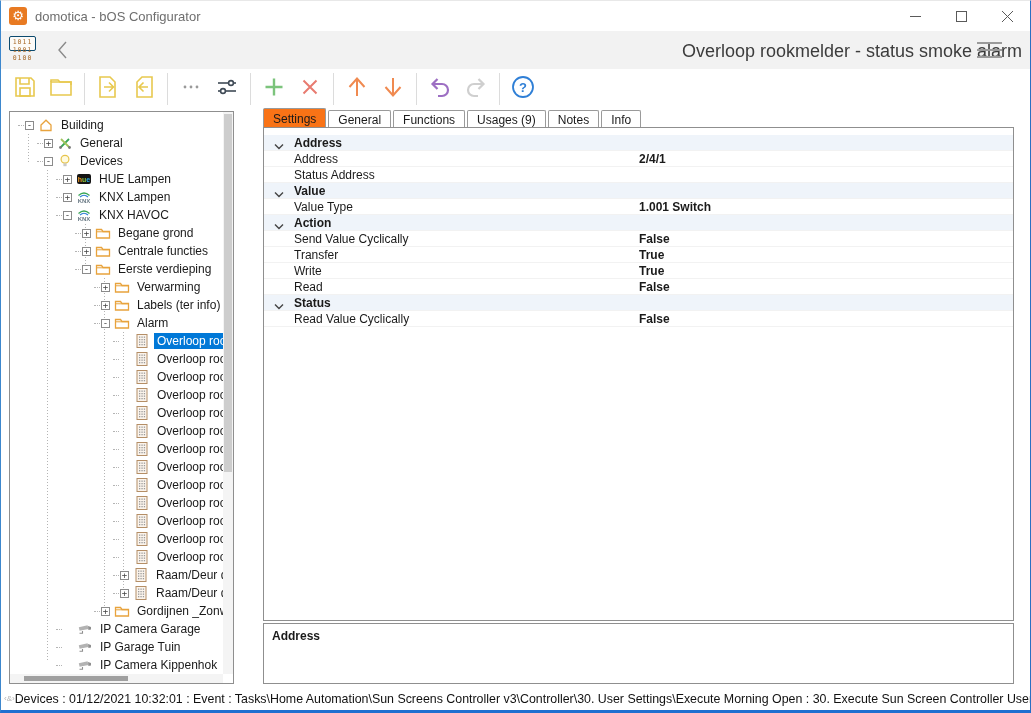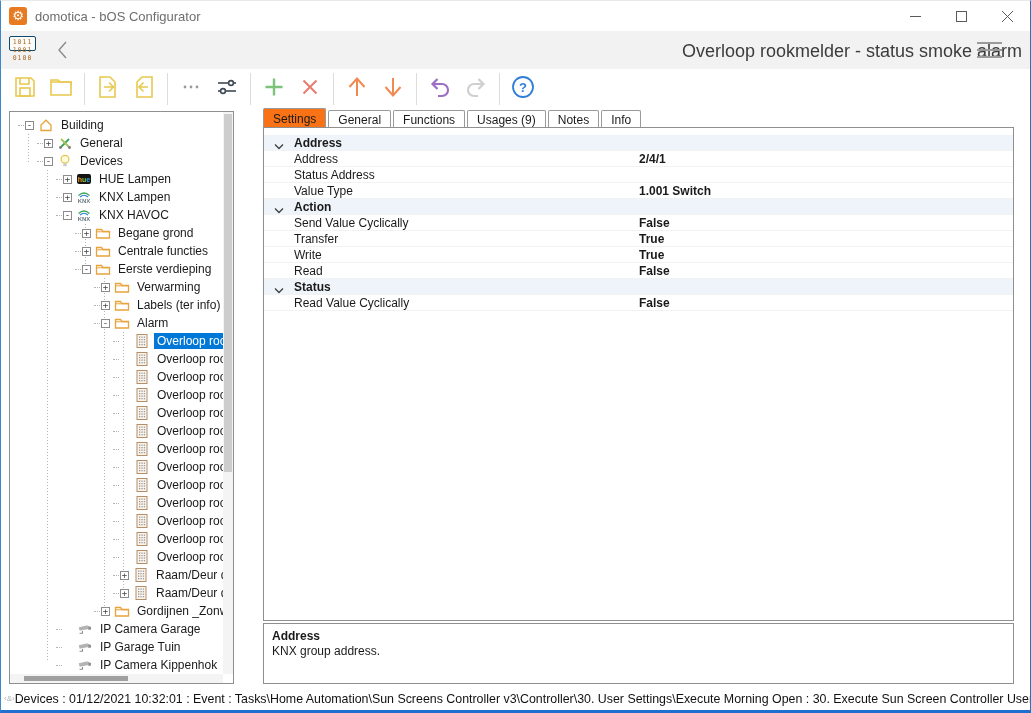--- a/index.html
+++ b/index.html
@@ -711,20 +711,26 @@
         <span class="row-label">Address</span>
       </div>
       <div class="grid-row">
         <span class="row-label">Address</span>
         <span class="row-value">2/4/1</span>
       </div>
       <div class="grid-row">
         <span class="row-label">Status Address</span>
         <span class="row-value"></span>
       </div>
+      <div class="grid-row group">
+        <span class="group-chevron"><svg width="10" height="8" viewBox="0 0 10 8">
+            <path d="M1 1.5 L5 5.5 L9 1.5" fill="none" stroke="#444" stroke-width="1.4"></path>
+          </svg></span>
+        <span class="row-label">Value</span>
+      </div>
       <div class="grid-row">
         <span class="row-label">Value Type</span>
         <span class="row-value">1.001 Switch</span>
       </div>
       <div class="grid-row group">
         <span class="group-chevron"><svg width="10" height="8" viewBox="0 0 10 8">
             <path d="M1 1.5 L5 5.5 L9 1.5" fill="none" stroke="#444" stroke-width="1.4"></path>
           </svg></span>
         <span class="row-label">Action</span>
       </div>
@@ -751,21 +757,20 @@
         <span class="row-label">Status</span>
       </div>
       <div class="grid-row">
         <span class="row-label">Read Value Cyclically</span>
         <span class="row-value">False</span>
       </div>
     </div>
 
   <div class="desc-panel">
     <div class="desc-title">Address</div>
-    <div class="desc-text">KNX group address.</div>
   </div>
 
   <div class="statusbar">
     <div class="status-icon">‹&amp;›</div>
     <div class="status-text">Devices : 01/12/2021 10:32:01 : Event : Tasks\Home Automation\Sun Screens Controller v3\Controller\30. User Settings\Execute Morning Open : 30. Execute Sun Screen Controller User Settings</div>
   </div>
 
 </div>
 
 </body></html>

